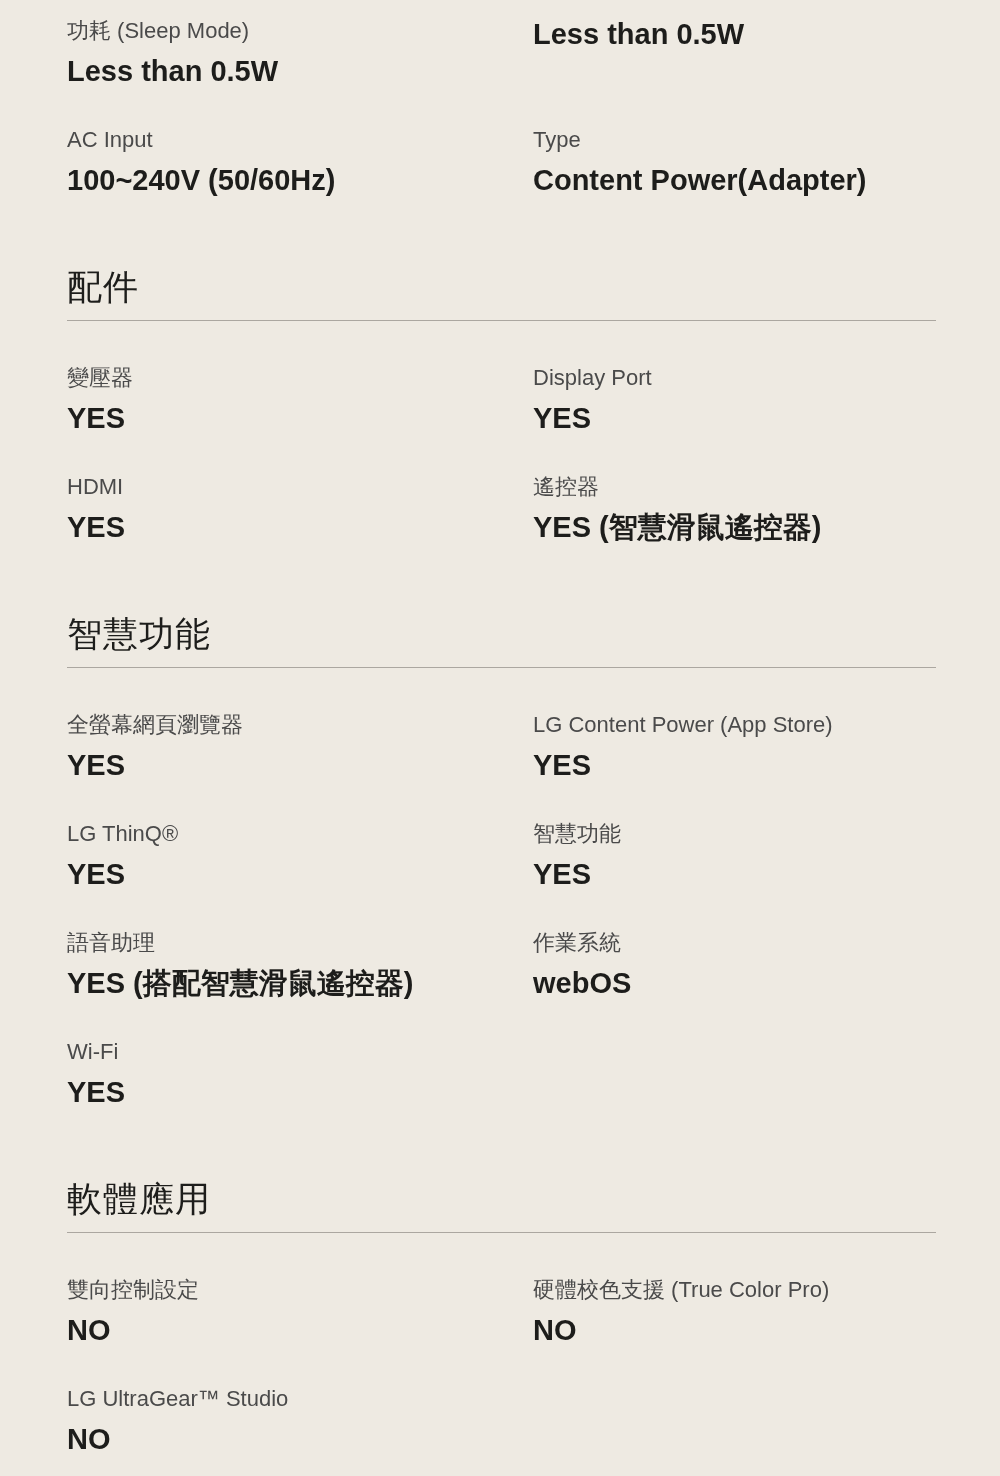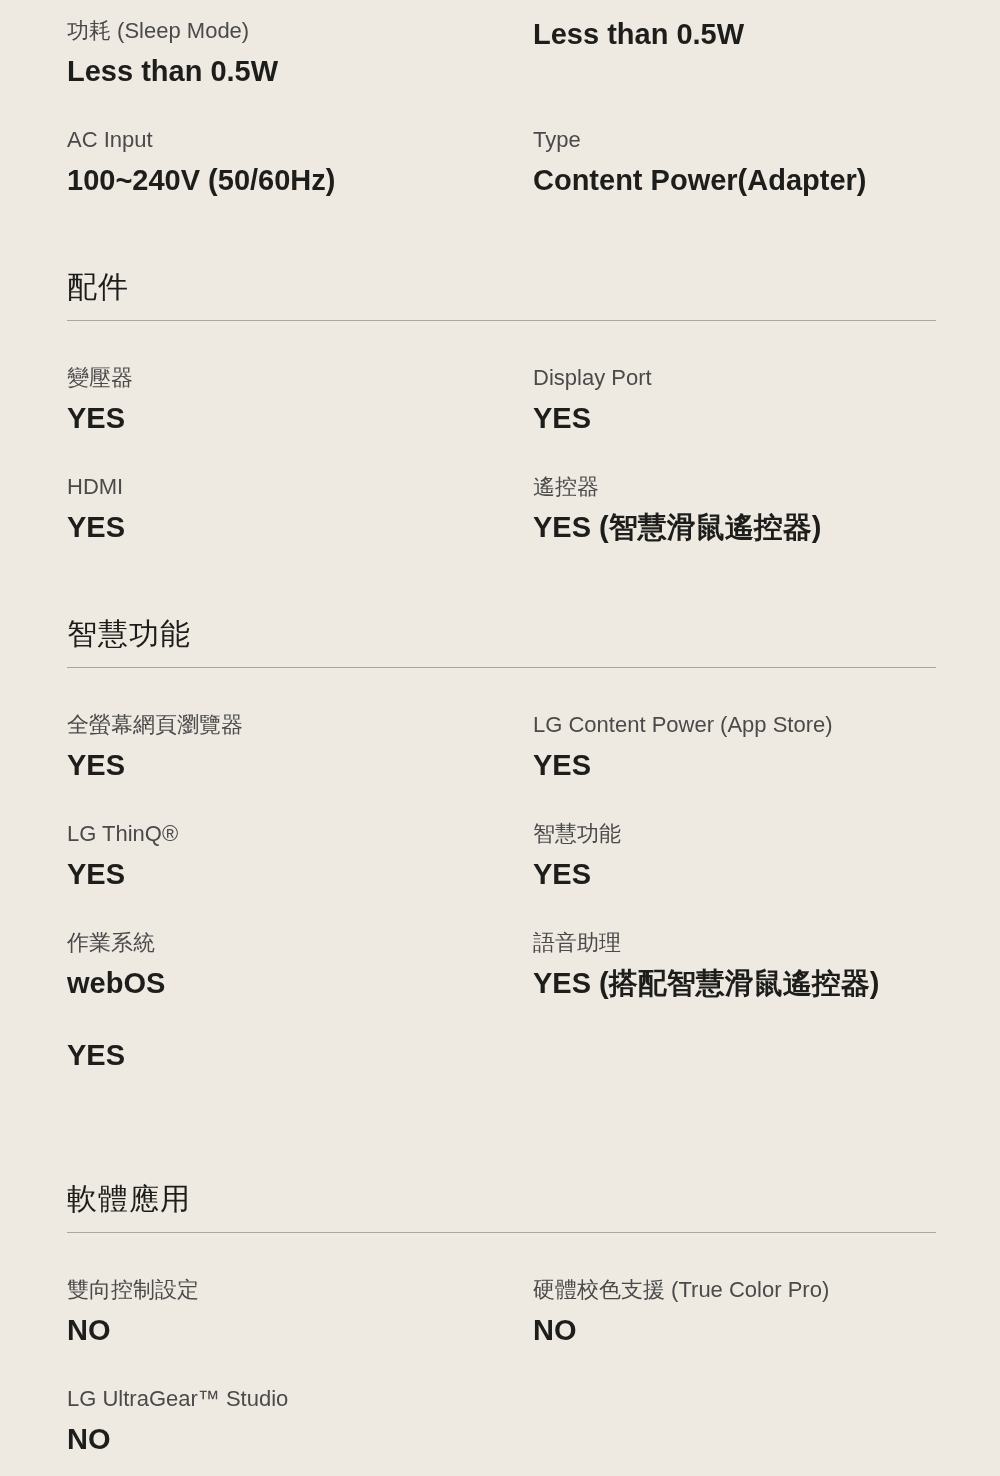--- a/index.html
+++ b/index.html
@@ -21,21 +21,21 @@
     -webkit-font-smoothing: antialiased;
   }
   .page {
     width: 1000px;
     padding: 16px 64px 24px 67px;
   }
   .spec-section + .spec-section {
     margin-top: 68px;
   }
   .section-title {
-    font-size: 30px;
+    font-size: 35px;
     line-height: 42px;
     font-weight: 400;
     color: var(--value-color);
     margin: 0 0 42px 0;
     padding: 0 0 12px 0;
     border-bottom: 1px solid var(--rule-color);
     letter-spacing: 1px;
   }
   .spec-grid {
     display: grid;
@@ -118,28 +118,29 @@
       </div>
       <div class="spec-item">
         <div class="spec-label">LG ThinQ®</div>
         <div class="spec-value">YES</div>
       </div>
       <div class="spec-item">
         <div class="spec-label">智慧功能</div>
         <div class="spec-value">YES</div>
       </div>
       <div class="spec-item">
+        <div class="spec-label">語音助理</div>
+        <div class="spec-value">YES (搭配智慧滑鼠遙控器)</div>
+      </div>
+      <div class="spec-item">
         <div class="spec-label">作業系統</div>
         <div class="spec-value">webOS</div>
       </div>
       <div class="spec-item">
-        <div class="spec-label">語音助理</div>
-        <div class="spec-value">YES (搭配智慧滑鼠遙控器)</div>
-      </div>
-      <div class="spec-item">
+        <div class="spec-label">Wi-Fi</div>
         <div class="spec-value">YES</div>
       </div>
     </div>
   </section>
 
   <section class="spec-section">
     <h2 class="section-title">軟體應用</h2>
     <div class="spec-grid">
       <div class="spec-item">
         <div class="spec-label">雙向控制設定</div>

